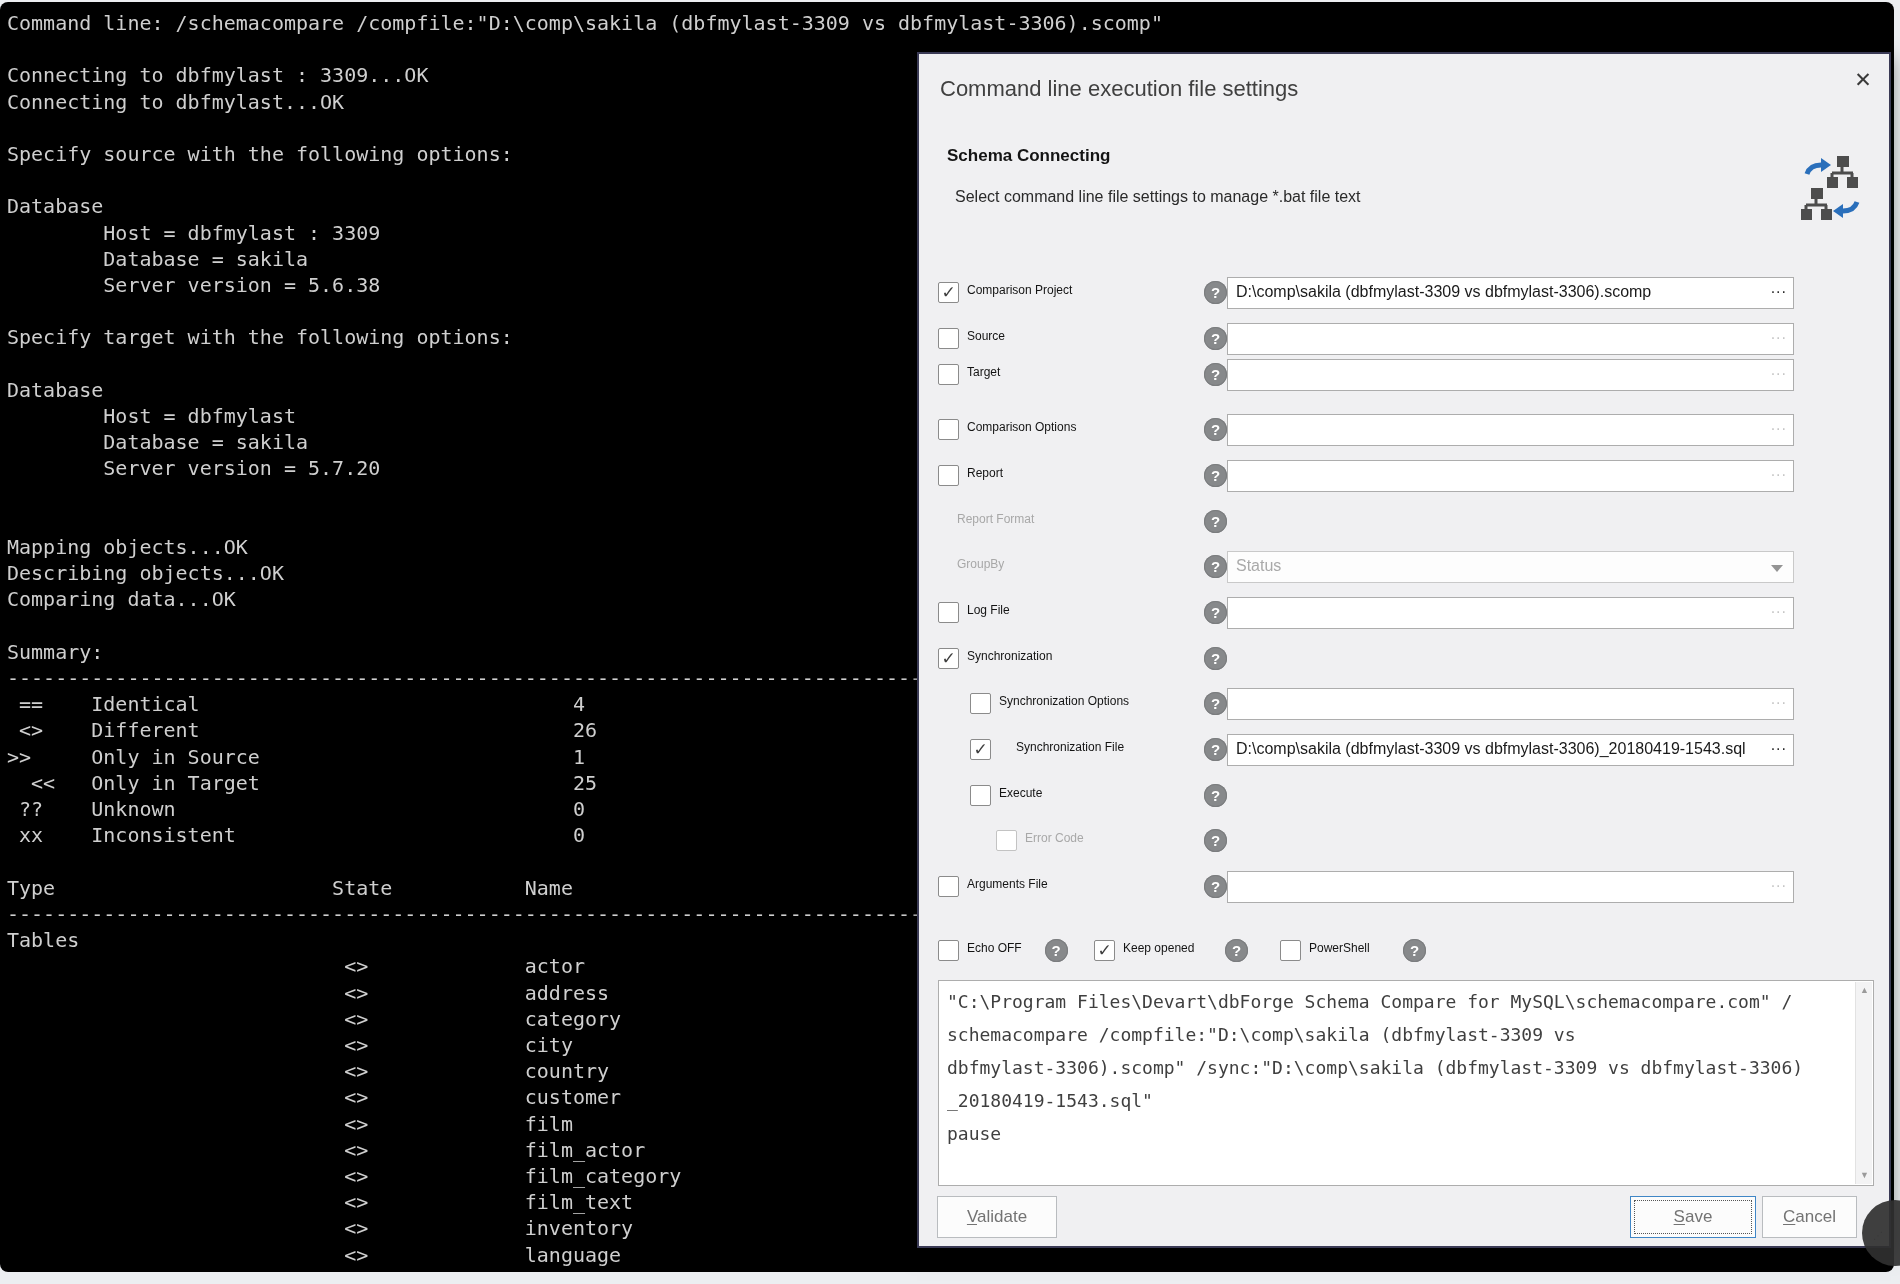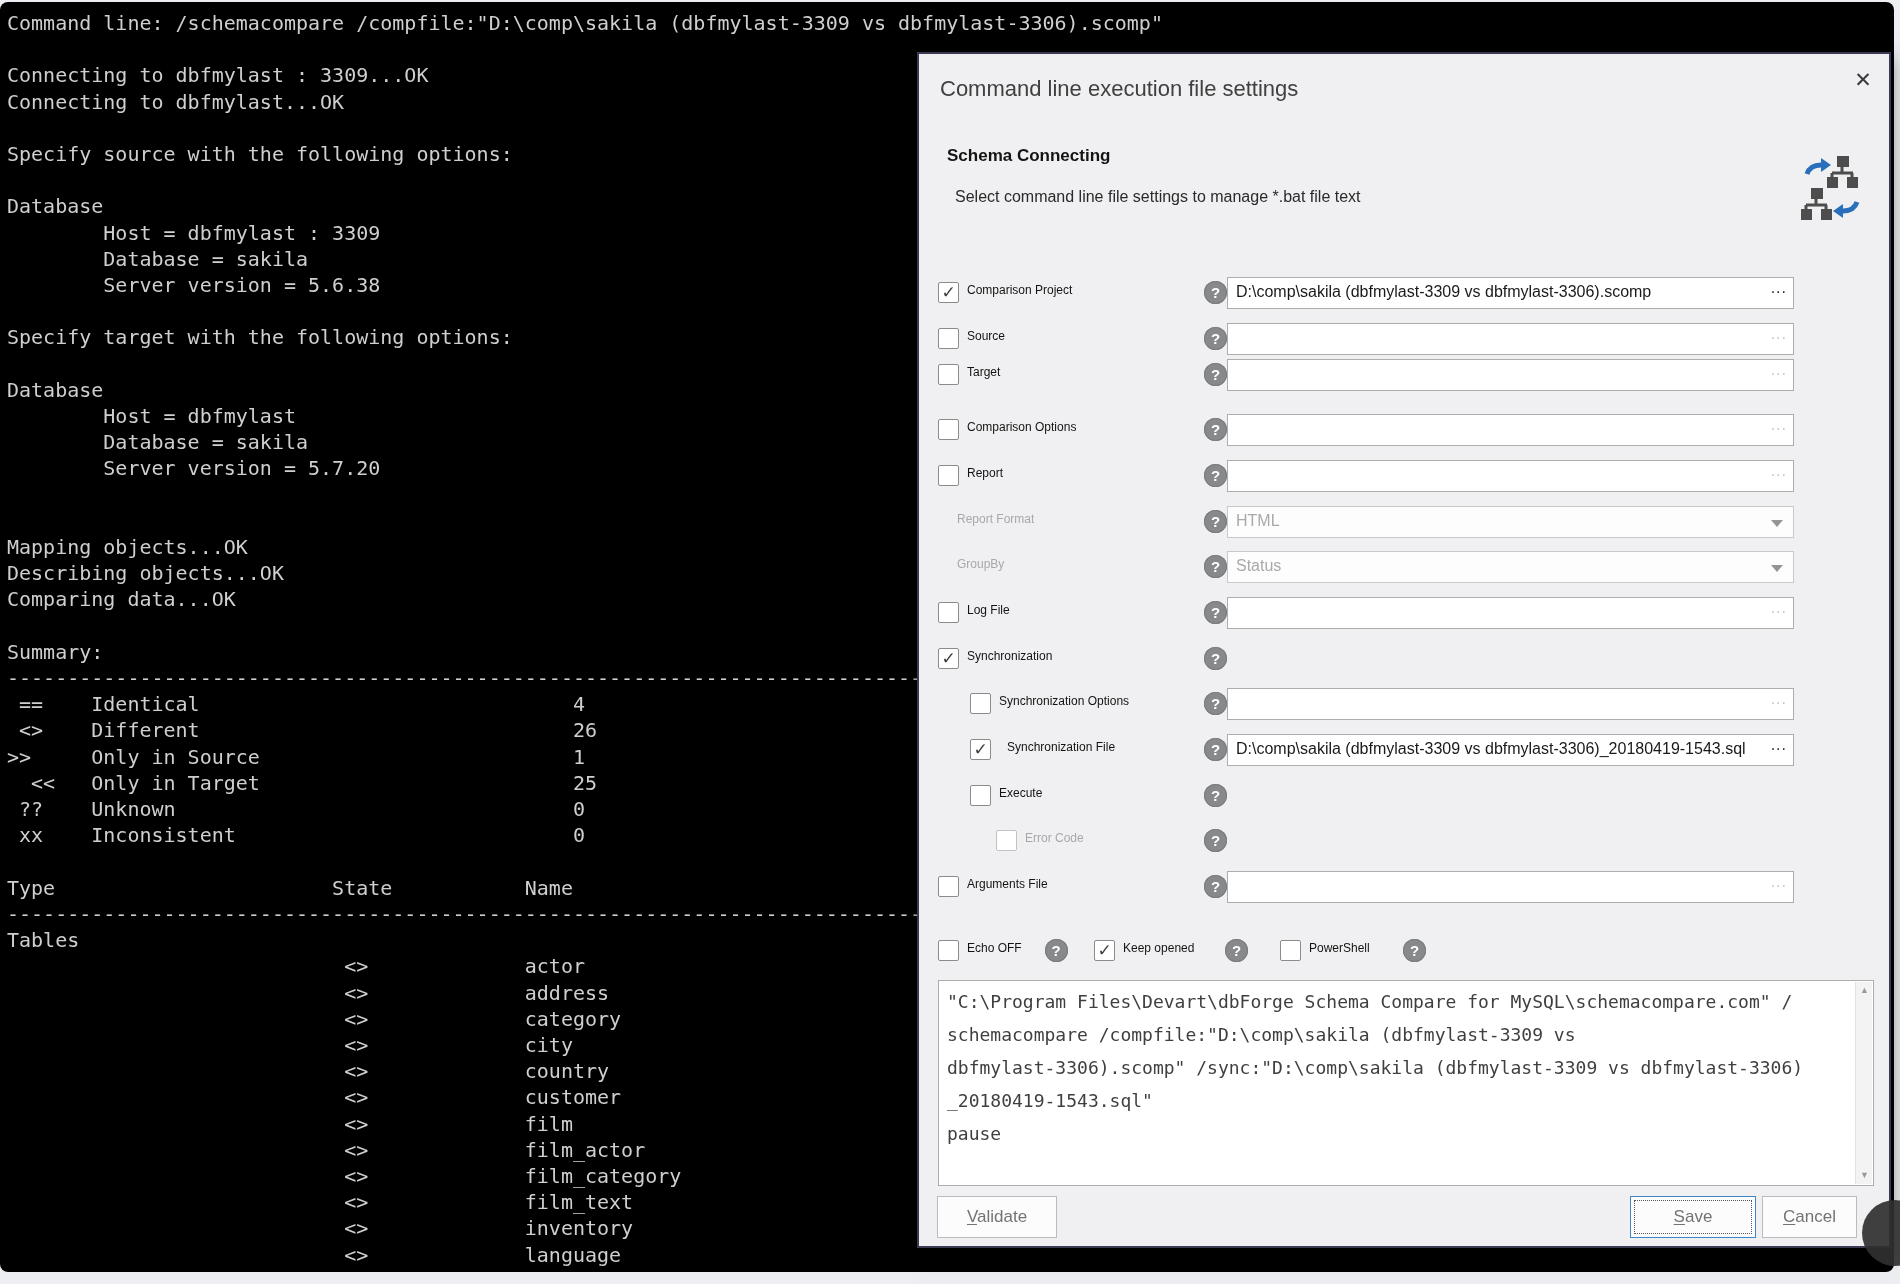--- a/index.html
+++ b/index.html
@@ -209,24 +209,20 @@
         <span class="lbl" style="left: 48px;">Report</span>
         <span class="help">?</span>
         <div class="field">
           <span class="val"></span>
           <span class="browse off">...</span>
         </div>
       </div>
       <div class="form-row" style="top: 451px;">
         <span class="lbl dis" style="left: 38px;">Report Format</span>
         <span class="help">?</span>
-        <div class="field select">
-          <span class="val">HTML</span>
-          <span class="caret"></span>
-        </div>
       </div>
       <div class="form-row" style="top: 496px;">
         <span class="lbl dis" style="left: 38px;">GroupBy</span>
         <span class="help">?</span>
         <div class="field select">
           <span class="val">Status</span>
           <span class="caret"></span>
         </div>
       </div>
       <div class="form-row" style="top: 542px;">
@@ -247,21 +243,21 @@
         <span class="cb" style="left: 51px;"></span>
         <span class="lbl" style="left: 80px;">Synchronization Options</span>
         <span class="help">?</span>
         <div class="field">
           <span class="val"></span>
           <span class="browse off">...</span>
         </div>
       </div>
       <div class="form-row" style="top: 679px;">
         <span class="cb" style="left: 51px;">✓</span>
-        <span class="lbl" style="left: 88px;">Synchronization File</span>
+        <span class="lbl" style="left: 97px;">Synchronization File</span>
         <span class="help">?</span>
         <div class="field">
           <span class="val">D:\comp\sakila (dbfmylast-3309 vs dbfmylast-3306)_20180419-1543.sql</span>
           <span class="browse on">...</span>
         </div>
       </div>
       <div class="form-row" style="top: 725px;">
         <span class="cb" style="left: 51px;"></span>
         <span class="lbl" style="left: 80px;">Execute</span>
         <span class="help">?</span>

